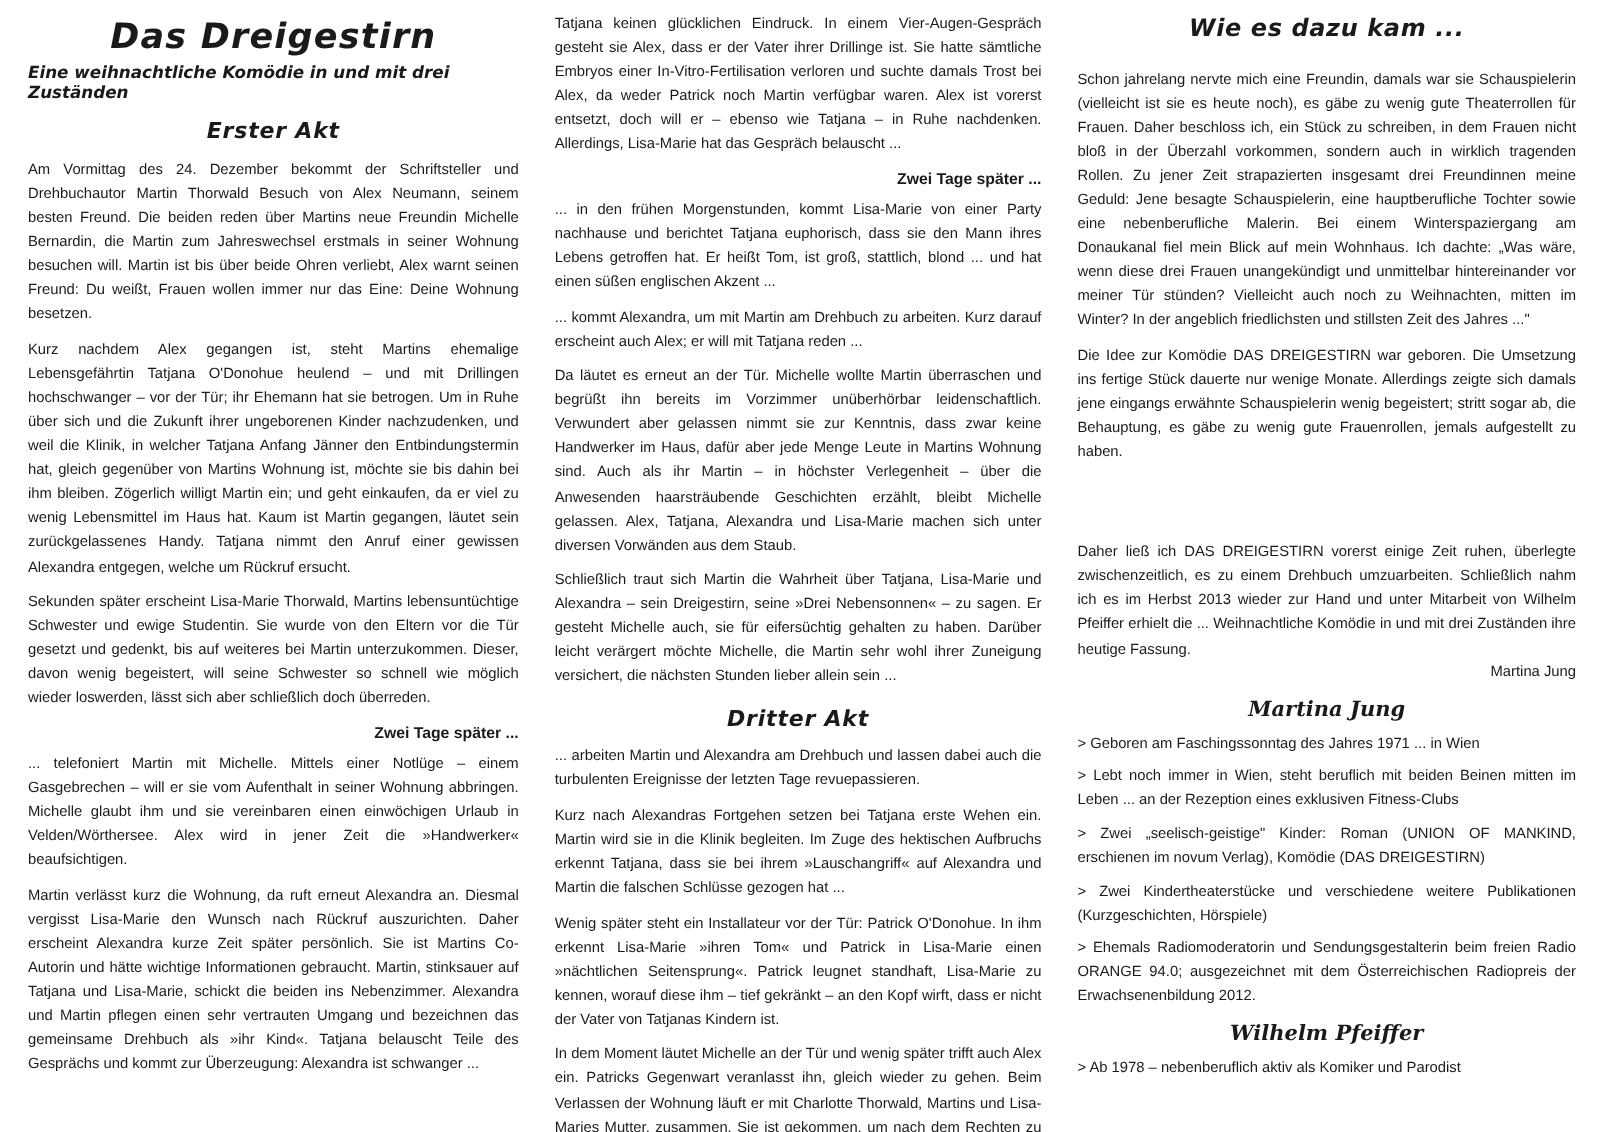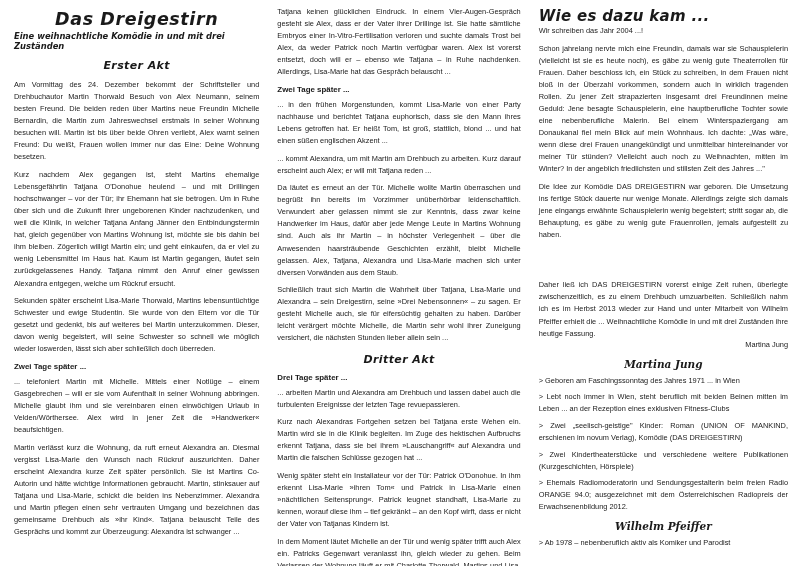--- a/index.html
+++ b/index.html
@@ -60,39 +60,40 @@
     font-size: 11px;
     letter-spacing: 0.4px;
     text-align: center;
     margin: 9px 0 6px 0;
     line-height: 1.15;
   }
   .section-title {
     font-family: "DejaVu Sans", sans-serif;
     font-weight: bold;
     font-style: italic;
-    font-size: 15px;
+    font-size: 12px;
     letter-spacing: 0.3px;
-    margin: 2px 0 0 0;
+    text-align: center;
+    margin: 2px 0 12px 0;
     line-height: 1.15;
   }
   .person-title {
     font-family: "DejaVu Serif", serif;
     font-weight: bold;
     font-style: italic;
     font-size: 10.5px;
     text-align: center;
     margin: 7px 0 5px 0;
     line-height: 1.15;
   }
   .time-heading {
     font-family: "Liberation Sans", sans-serif;
     font-weight: bold;
     font-size: 7.9px;
-    text-align: left;
+    text-align: right;
     margin: 7px 0 4px 0;
     line-height: 1.2;
   }
 
   
   p.body {
     font-size: 7.4px;
     line-height: 1.63;
     text-align: justify;
     text-justify: inter-word;
@@ -150,34 +151,32 @@
 
     <h3 class="time-heading">Zwei Tage später ...</h3>
     <p class="body">... in den frühen Morgenstunden, kommt Lisa-Marie von einer Party nachhause und berichtet Tatjana euphorisch, dass sie den Mann ihres Lebens getroffen hat. Er heißt Tom, ist groß, stattlich, blond ... und hat einen süßen englischen Akzent ...</p>
 
     <p class="body">... kommt Alexandra, um mit Martin am Drehbuch zu arbeiten. Kurz darauf erscheint auch Alex; er will mit Tatjana reden ...</p>
     <p class="body">Da läutet es erneut an der Tür. Michelle wollte Martin überraschen und begrüßt ihn bereits im Vorzimmer unüberhörbar leidenschaftlich. Verwundert aber gelassen nimmt sie zur Kenntnis, dass zwar keine Handwerker im Haus, dafür aber jede Menge Leute in Martins Wohnung sind. Auch als ihr Martin – in höchster Verlegenheit – über die Anwesenden haarsträubende Geschichten erzählt, bleibt Michelle gelassen. Alex, Tatjana, Alexandra und Lisa-Marie machen sich unter diversen Vorwänden aus dem Staub.</p>
     <p class="body">Schließlich traut sich Martin die Wahrheit über Tatjana, Lisa-Marie und Alexandra – sein Dreigestirn, seine »Drei Nebensonnen« – zu sagen. Er gesteht Michelle auch, sie für eifersüchtig gehalten zu haben. Darüber leicht verärgert möchte Michelle, die Martin sehr wohl ihrer Zuneigung versichert, die nächsten Stunden lieber allein sein ...</p>
 
     <h2 class="act-title">Dritter Akt</h2>
 
-    <h3 class="time-heading">Drei Tage später ...</h3>
 
     <p class="body">... arbeiten Martin und Alexandra am Drehbuch und lassen dabei auch die turbulenten Ereignisse der letzten Tage revuepassieren.</p>
     <p class="body">Kurz nach Alexandras Fortgehen setzen bei Tatjana erste Wehen ein. Martin wird sie in die Klinik begleiten. Im Zuge des hektischen Aufbruchs erkennt Tatjana, dass sie bei ihrem »Lauschangriff« auf Alexandra und Martin die falschen Schlüsse gezogen hat ...</p>
     <p class="body">Wenig später steht ein Installateur vor der Tür: Patrick O'Donohue. In ihm erkennt Lisa-Marie »ihren Tom« und Patrick in Lisa-Marie einen »nächtlichen Seitensprung«. Patrick leugnet standhaft, Lisa-Marie zu kennen, worauf diese ihm – tief gekränkt – an den Kopf wirft, dass er nicht der Vater von Tatjanas Kindern ist.</p>
     <p class="body">In dem Moment läutet Michelle an der Tür und wenig später trifft auch Alex ein. Patricks Gegenwart veranlasst ihn, gleich wieder zu gehen. Beim Verlassen der Wohnung läuft er mit Charlotte Thorwald, Martins und Lisa-Maries Mutter, zusammen. Sie ist gekommen, um nach dem Rechten zu sehen ...</p>
 
   </div>
 
   <div class="col col-right">
 
     <h2 class="section-title">Wie es dazu kam ...</h2>
 
-    <p class="lead-line">Wir schreiben das Jahr 2004 ...!</p>
 
     <p class="body">Schon jahrelang nervte mich eine Freundin, damals war sie Schauspielerin (vielleicht ist sie es heute noch), es gäbe zu wenig gute Theaterrollen für Frauen. Daher beschloss ich, ein Stück zu schreiben, in dem Frauen nicht bloß in der Überzahl vorkommen, sondern auch in wirklich tragenden Rollen. Zu jener Zeit strapazierten insgesamt drei Freundinnen meine Geduld: Jene besagte Schauspielerin, eine hauptberufliche Tochter sowie eine nebenberufliche Malerin. Bei einem Winterspaziergang am Donaukanal fiel mein Blick auf mein Wohnhaus. Ich dachte: „Was wäre, wenn diese drei Frauen unangekündigt und unmittelbar hintereinander vor meiner Tür stünden? Vielleicht auch noch zu Weihnachten, mitten im Winter? In der angeblich friedlichsten und stillsten Zeit des Jahres ..."</p>
     <p class="body">Die Idee zur Komödie DAS DREIGESTIRN war geboren. Die Umsetzung ins fertige Stück dauerte nur wenige Monate. Allerdings zeigte sich damals jene eingangs erwähnte Schauspielerin wenig begeistert; stritt sogar ab, die Behauptung, es gäbe zu wenig gute Frauenrollen, jemals aufgestellt zu haben.</p>
     <p class="body tight">Daher ließ ich DAS DREIGESTIRN vorerst einige Zeit ruhen, überlegte zwischenzeitlich, es zu einem Drehbuch umzuarbeiten. Schließlich nahm ich es im Herbst 2013 wieder zur Hand und unter Mitarbeit von Wilhelm Pfeiffer erhielt die ... Weihnachtliche Komödie in und mit drei Zuständen ihre heutige Fassung.</p>
     <div class="signature">Martina Jung</div>
 
     <h3 class="person-title">Martina Jung</h3>
 
     <p class="bullet">&gt; Geboren am Faschingssonntag des Jahres 1971 ... in Wien</p>
     <p class="bullet">&gt; Lebt noch immer in Wien, steht beruflich mit beiden Beinen mitten im Leben ... an der Rezeption eines exklusiven Fitness-Clubs</p>

